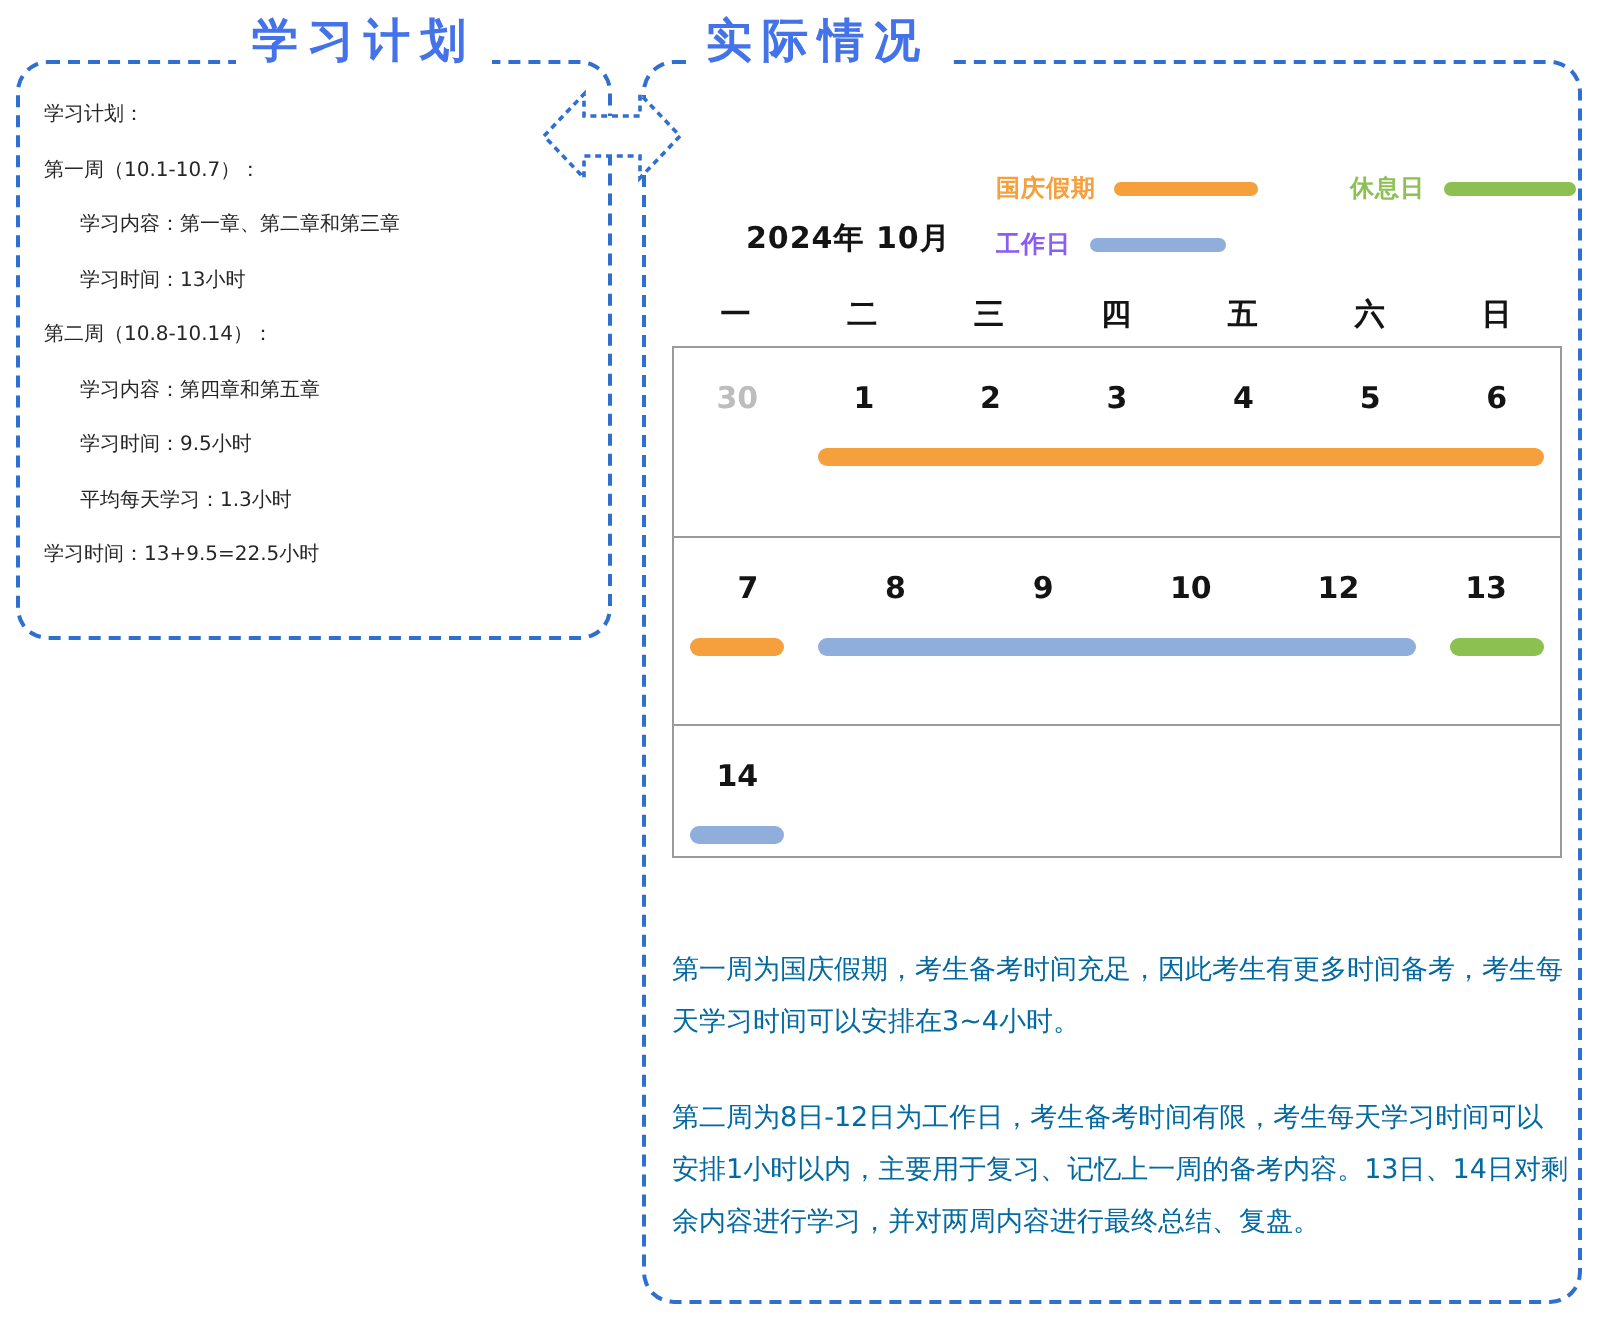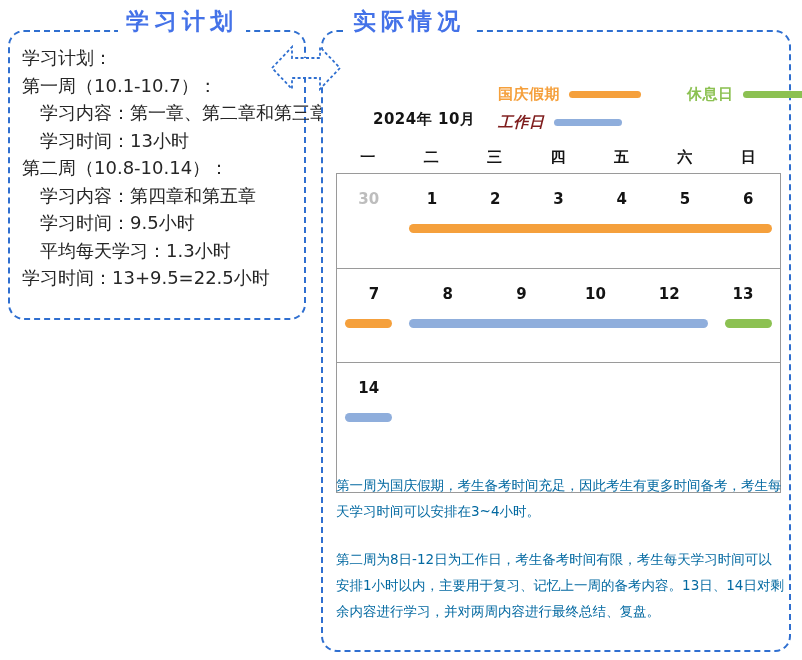--- a/index.html
+++ b/index.html
@@ -38,21 +38,21 @@
     white-space:nowrap;
     z-index:5;
   }
   #left-title{ left:118px; top:10px; }
   #right-title{ left:345px; top:10px; }
 
   
   #plan-body{
     position:absolute;
     left:22px; top:44px; width:266px;
-    font-size:18px;
+    font-size:10px;
     line-height:27.5px;
     color:#262626;
   }
   #plan-body .ln{white-space:nowrap;}
   #plan-body .ind{padding-left:18px;}
 
   
   #swap-arrow{
     position:absolute;
     left:270px; top:33px; width:72px; height:70px;
@@ -70,21 +70,21 @@
     white-space:nowrap;
   }
 
   
   #legend{
     position:absolute; left:175px; top:48px; width:285px;
   }
   .legend-row{display:flex;align-items:center;height:28px;}
   .legend-item{display:flex;align-items:center;}
   .legend-label{
-    font-size:15px;font-weight:bold;letter-spacing:0.5px;white-space:nowrap;
+    font-size:12px;font-weight:bold;letter-spacing:0.5px;white-space:nowrap;
   }
   .legend-swatch{
     height:7px;border-radius:4px;margin-left:9px;
   }
   .lg-holiday .legend-label{color:#F5A03C;}
   .lg-holiday .legend-swatch{background:#F5A03C;width:72px;}
   .lg-rest .legend-label{color:#8CC152;}
   .lg-rest .legend-swatch{background:#8CC152;width:66px;}
   .lg-work .legend-label{color:#8FAEDC;}
   .lg-work .legend-swatch{background:#8FAEDC;width:68px;}
@@ -96,21 +96,21 @@
     width:444px; display:flex;
   }
   #weekday-row .wd{
     flex:1 1 0; text-align:center;
     font-size:15px; font-weight:bold; color:#141414;
   }
 
   
   #calendar{
     position:absolute;
-    left:13px; top:141px; width:445px; height:320px;
+    left:13px; top:141px; width:445px; height:256px;
     border:1px solid #9a9a9a;
     box-sizing:border-box;
     background:#fff;
   }
   .cal-row{
     position:relative;
     height:94.6px;
     border-bottom:1px solid #9a9a9a;
     box-sizing:border-box;
   }
@@ -179,21 +179,21 @@
         <span class="legend-label" style="color: rgb(245, 160, 60);">国庆假期</span>
         <span class="legend-swatch" style="background: rgb(245, 160, 60);"></span>
       </div>
       <div class="legend-item lg-rest">
         <span class="legend-label" style="color: rgb(140, 193, 82);">休息日</span>
         <span class="legend-swatch" style="background: rgb(140, 193, 82);"></span>
       </div>
     </div>
     <div class="legend-row">
       <div class="legend-item lg-work">
-        <span class="legend-label" style="color: #7f1d1d; font-style: italic;">工作日</span>
+        <span class="legend-label" style="color: #8b5cf6;">工作日</span>
         <span class="legend-swatch" style="background: rgb(143, 174, 220);"></span>
       </div>
     </div>
   </div>
 
   <div id="weekday-row">
       <div class="wd">一</div>
       <div class="wd">二</div>
       <div class="wd">三</div>
       <div class="wd">四</div>

